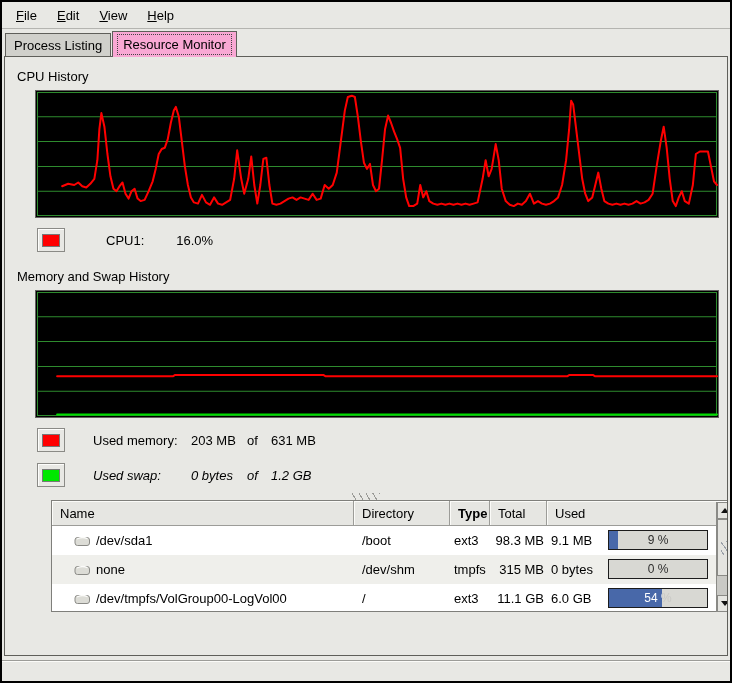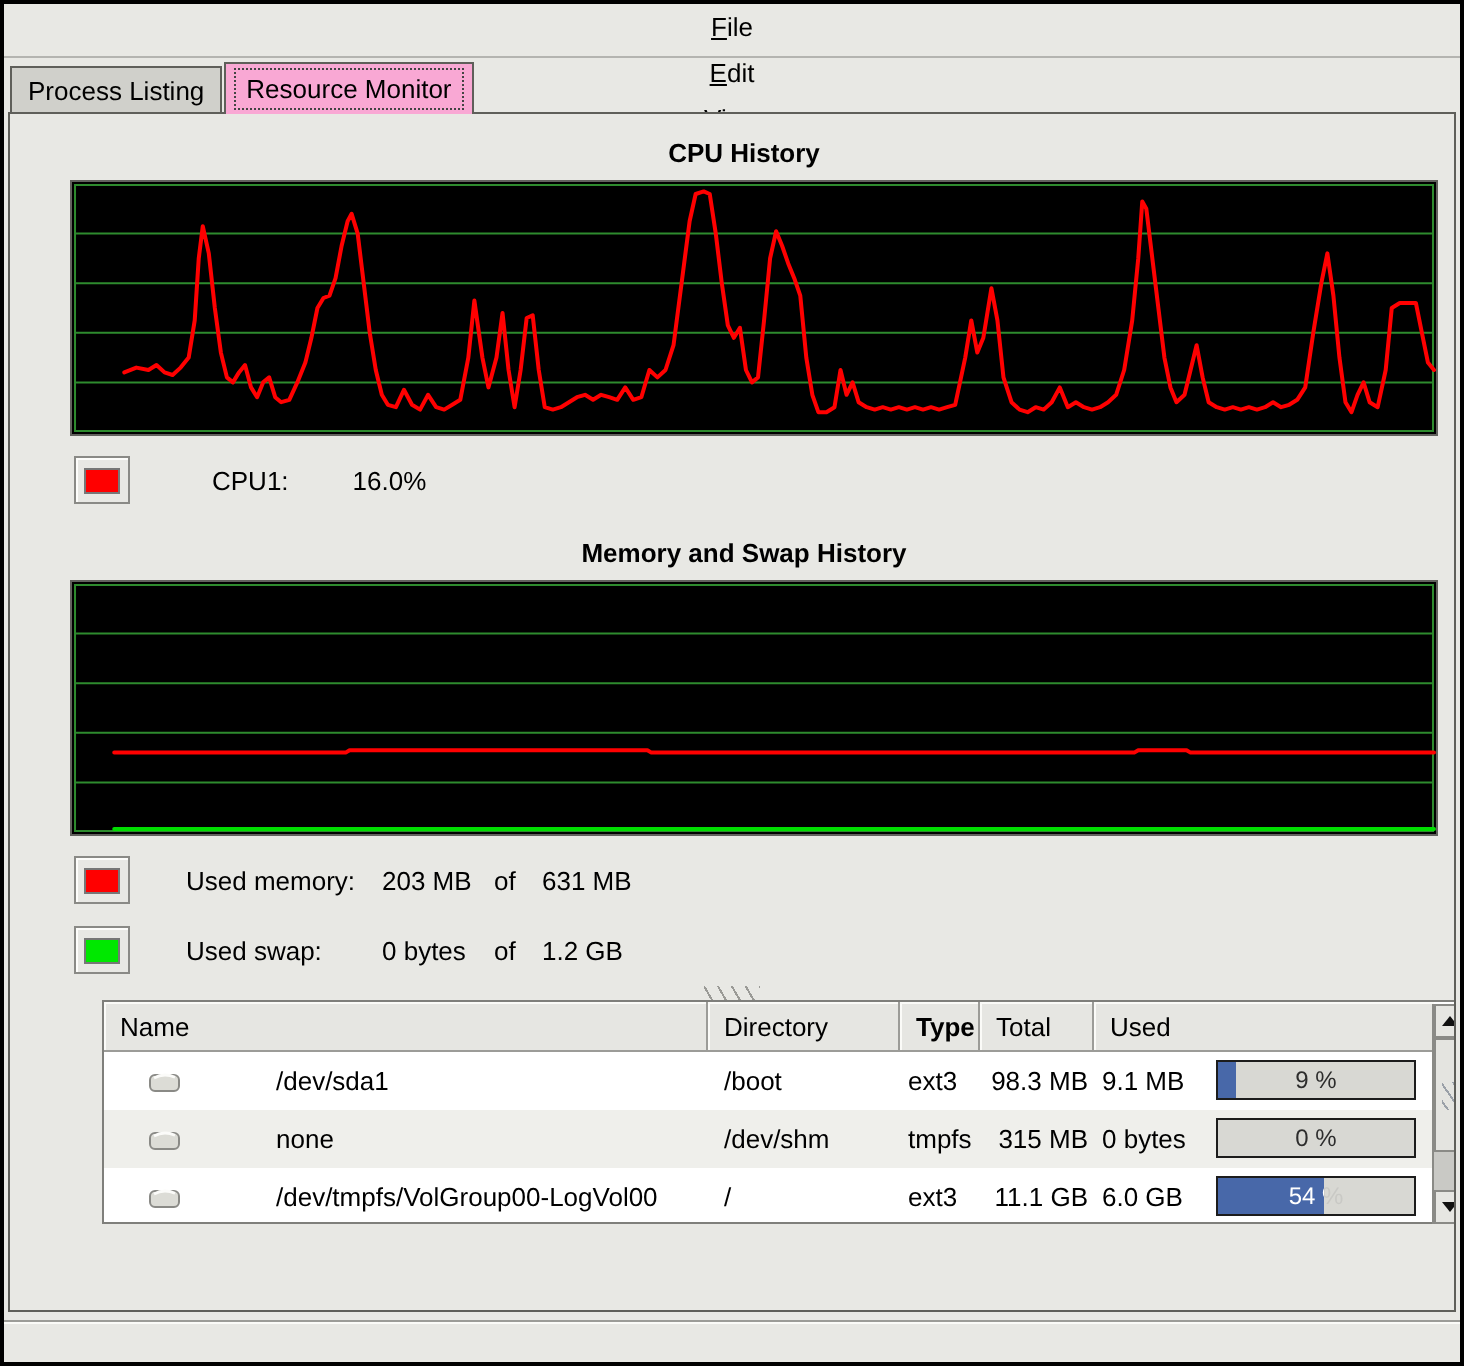--- a/index.html
+++ b/index.html
@@ -4,33 +4,33 @@
 <style>
   html,body{margin:0;padding:0;background:#555;}
   *{box-sizing:border-box;}
   .window{
     position:relative;width:732px;height:683px;background:#e8e8e4;
     border:2px solid #000;overflow:hidden;
     font-family:"Liberation Sans","DejaVu Sans",sans-serif;font-size:13px;color:#000;
   }
   
   .menubar{height:27px;display:flex;align-items:center;padding:0 4px;
-    border-bottom:1px solid #b4b4b0;background:#e8e8e4;flex-direction:column;}
+    border-bottom:1px solid #b4b4b0;background:#e8e8e4;}
   .menu-item{padding:4px 10px;cursor:default;}
   .menu-item u{text-decoration:underline;}
   
   .tabstrip{height:27px;display:flex;align-items:flex-end;padding-left:3px;position:relative;}
   .tab{height:23px;display:flex;align-items:center;padding:0 8px;background:#d0d0cb;
     border:1px solid #5f5f5a;border-bottom:none;margin-right:1px;position:relative;z-index:1;}
   .tab.active{height:26px;background:#f9a8d4;z-index:3;margin-bottom:-1px;padding:0 4px;}
   .tab.active .focusbox{border:1px dotted #444;padding:2px 5px;}
   
   .page{position:relative;margin:0 2px;border:1px solid #5f5f5a;height:600px;
     background:#e8e8e4;z-index:2;overflow:hidden;}
-  .section-title{font-weight:bold;margin:12px 0 6px 12px;text-align:center;}
+  .section-title{font-weight:normal;margin:12px 0 6px 12px;}
   .graph{margin-left:30px;width:684px;height:128px;background:#000;border:1px solid #62625e;}
   .graph svg{display:block;width:100%;height:100%;}
   
   .legend-row{display:flex;align-items:center;margin-left:32px;margin-top:10px;height:24px;gap:24px;}
   .swatch{width:28px;height:24px;background:#e8e8e4;border:1px solid #8a8a86;
     box-shadow:inset 1px 1px 0 #fdfdfb;display:flex;align-items:center;justify-content:center;}
   .swatch-inner{width:18px;height:13px;border:1px solid #777;}
   .leg-text{margin-left:4px;display:flex;}
   .leg-label{width:98px;}
   .leg-used{width:56px;}
@@ -46,21 +46,21 @@
   .thead{display:flex;height:25px;}
   .th{background:#e6e6e2;border-right:1px solid #9c9c98;border-bottom:1px solid #9c9c98;
     box-shadow:inset 1px 1px 0 #fbfbf8;display:flex;align-items:center;padding-left:8px;}
   .th-name{width:302px;}
   .th-dir{width:96px;}
   .th-type{width:40px;font-weight:bold;}
   .th-total{width:57px;}
   .th-used{width:170px;border-right:none;}
   .trow{display:flex;height:29px;align-items:center;width:665px;}
   .trow.alt{background:#efefeb;}
-  .td{overflow:hidden;white-space:nowrap;gap:42px;}
+  .td{overflow:hidden;white-space:nowrap;}
   .td-name{width:302px;display:flex;align-items:center;padding-left:22px;}
   .td-name .dicon{margin-right:5px;flex:none;}
   .td-dir{width:96px;padding-left:8px;}
   .td-type{width:40px;padding-left:4px;}
   .td-total{width:57px;text-align:right;padding-right:3px;}
   .td-used{width:170px;position:relative;padding-left:4px;height:29px;display:flex;align-items:center;}
   
   .pbar{position:absolute;right:9px;top:4px;width:100px;height:20px;border:1px solid #1c1c1c;
     background:#d8d8d3;font-size:12px;}
   .ptext{position:absolute;left:0;top:0;width:98px;height:18px;display:flex;
@@ -149,21 +149,21 @@
         <div class="swatch-inner" style="background: rgb(255, 0, 0);"></div>
       </div>
       <div class="leg-text">
         <span class="leg-label">Used memory:</span>
         <span class="leg-used">203 MB</span>
         <span class="leg-of">of</span>
         <span class="leg-total">631 MB</span>
       </div>
     </div>
 
-    <div class="legend-row" style="margin-top:11px;">
+    <div class="legend-row" style="margin-top:11px;font-style:italic;">
       <div class="swatch">
         <div class="swatch-inner" style="background: rgb(0, 232, 0);"></div>
       </div>
       <div class="leg-text">
         <span class="leg-label">Used swap:</span>
         <span class="leg-used">0 bytes</span>
         <span class="leg-of">of</span>
         <span class="leg-total">1.2 GB</span>
       </div>
     </div>

